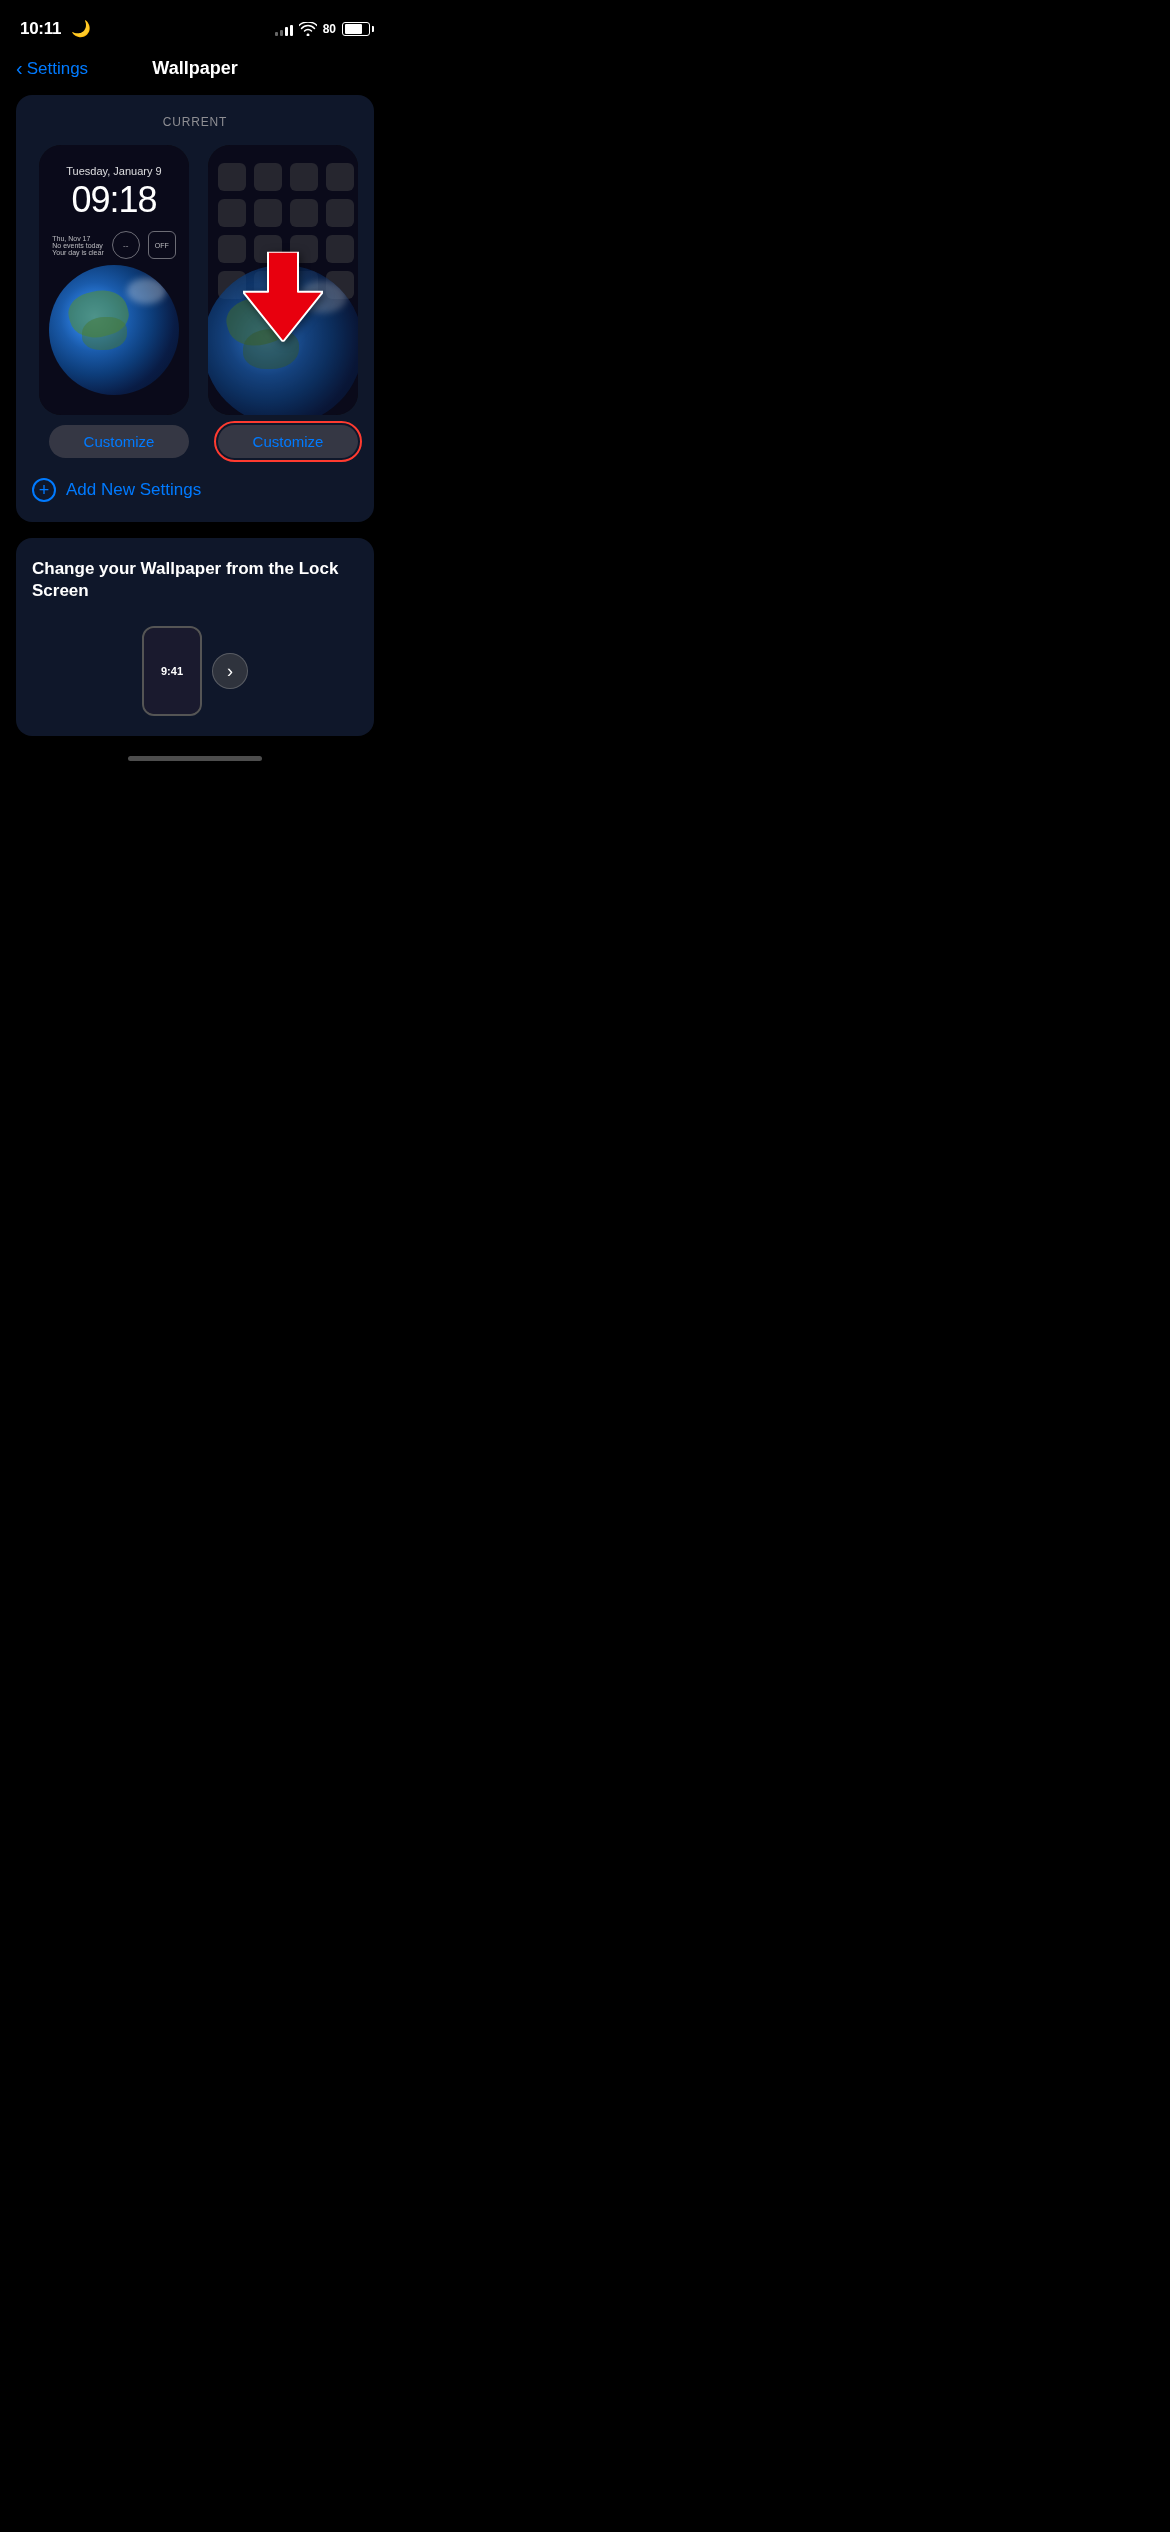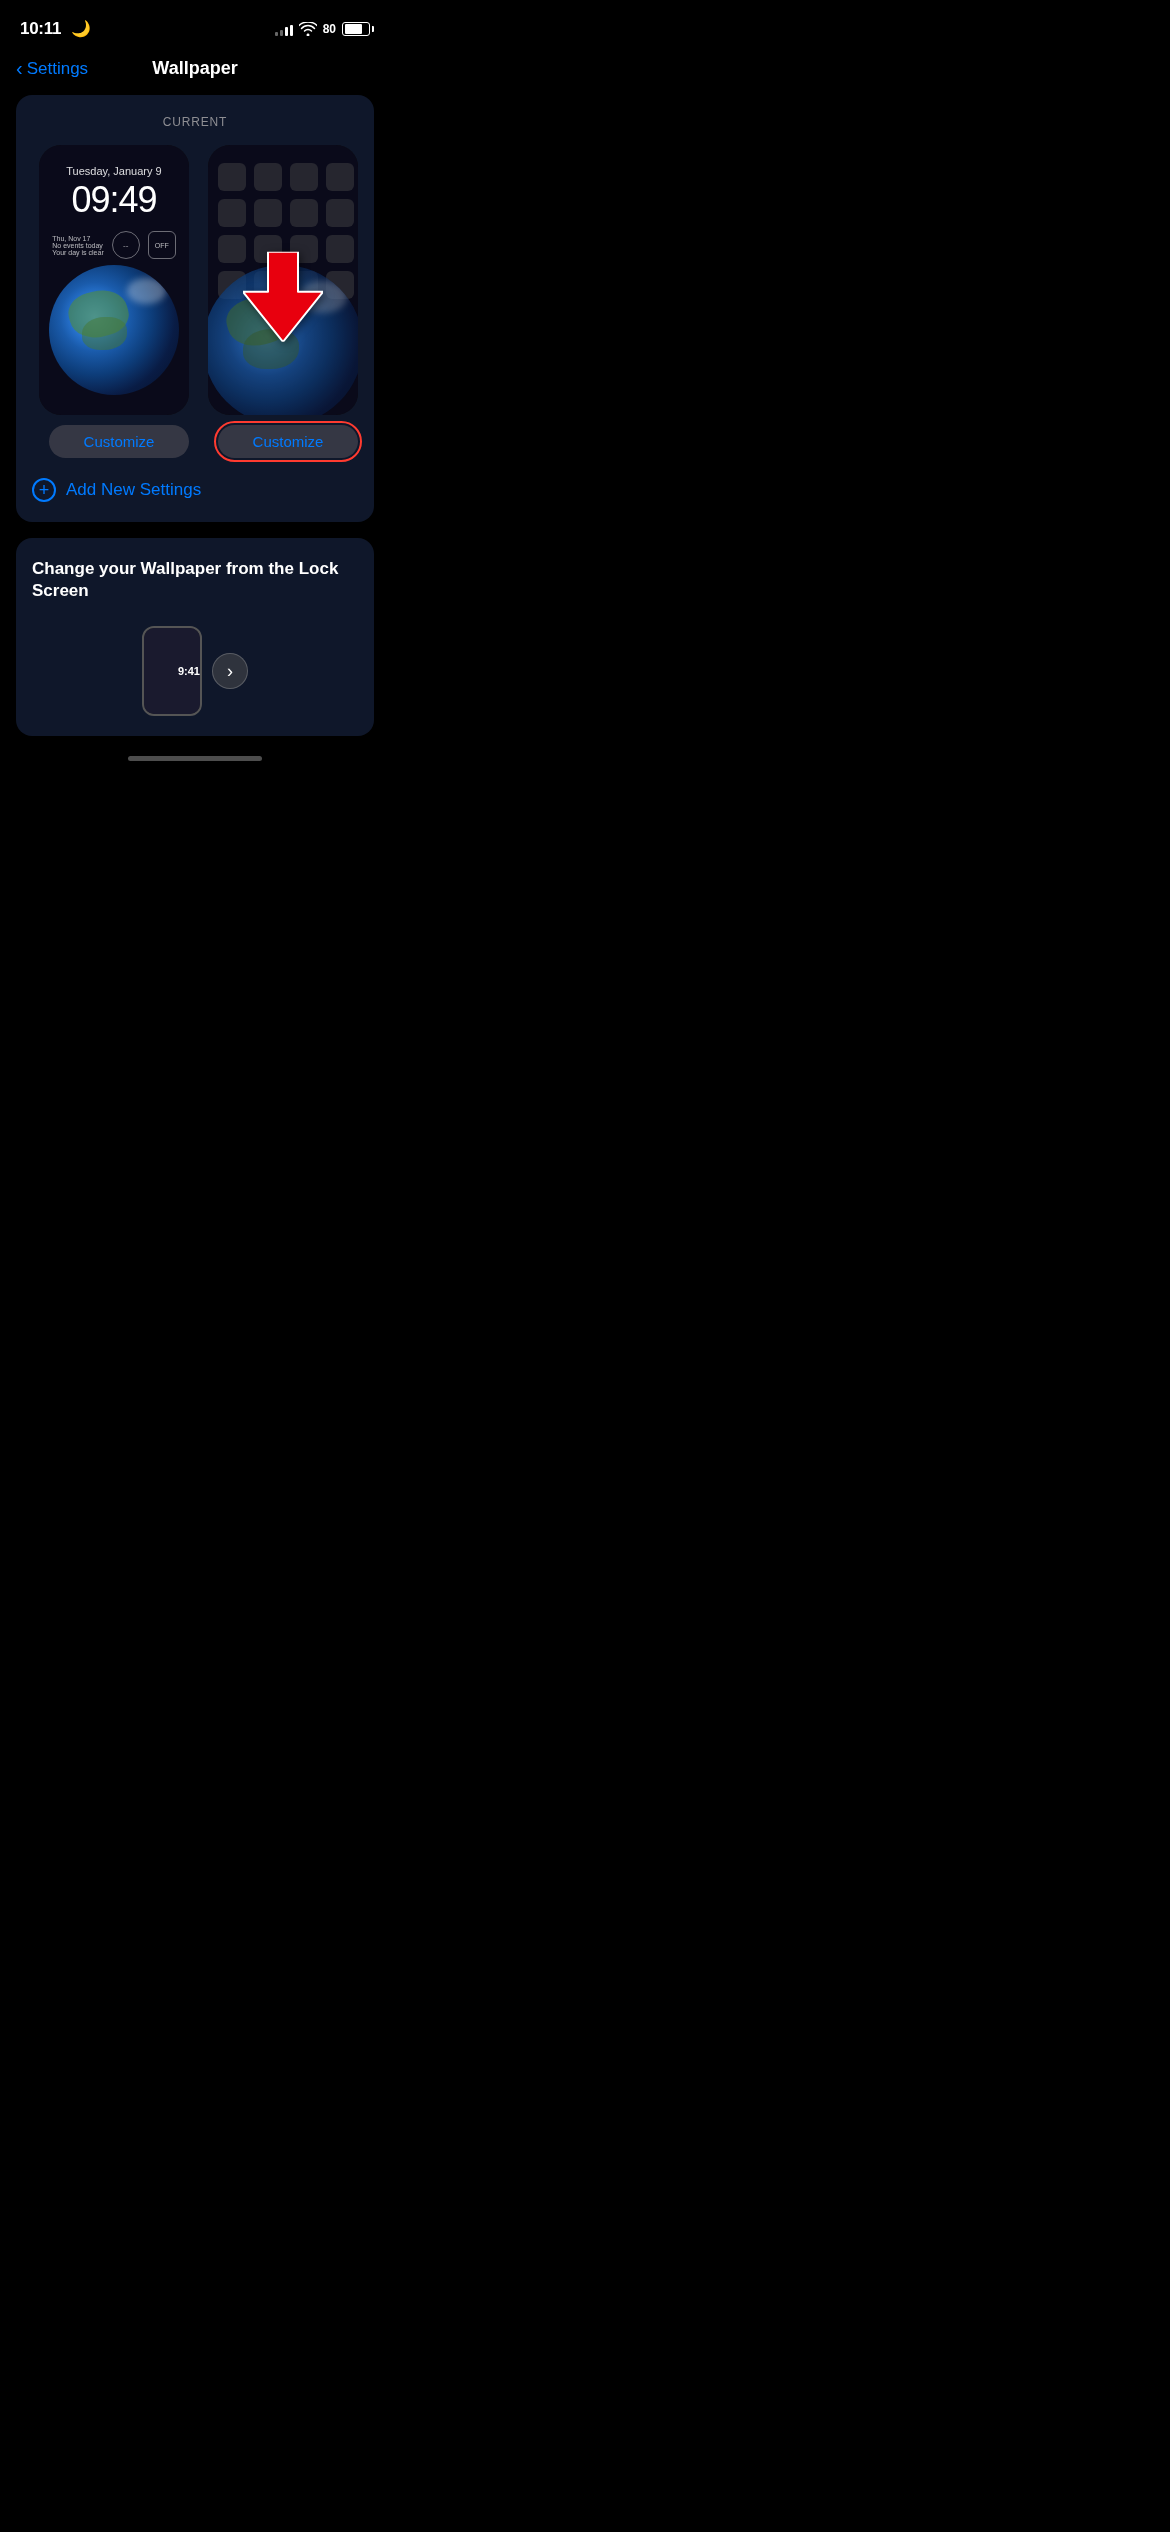--- a/index.html
+++ b/index.html
@@ -429,21 +429,21 @@
       overflow: hidden;
     }
 
     .mini-phone-screen {
       width: 100%;
       height: 100%;
       background: #1a1a2e;
       border-radius: 8px;
       display: flex;
       align-items: center;
-      justify-content: flex-end;
+      justify-content: center;
     }
 
     .mini-phone-time {
       font-size: 11px;
       font-weight: 600;
       color: #fff;
     }
 
     .arrow-circle {
       width: 36px;
@@ -522,21 +522,21 @@
   <div class="wallpaper-card">
 
     <div class="current-label">CURRENT</div>
 
     <div class="wallpaper-previews">
 
       <div class="wallpaper-preview">
         <div class="phone-preview">
           <div class="lock-screen">
             <div class="lock-date">Tuesday, January 9</div>
-            <div class="lock-time">09:49</div>
+            <div class="lock-time">09:18</div>
             <div class="lock-widgets">
               <div style="flex:1;">
                 <div class="lock-widget-text">Thu, Nov 17</div>
                 <div class="lock-widget-text">No events today</div>
                 <div class="lock-widget-text">Your day is clear</div>
               </div>
               <div class="lock-widget-circle">
                 <span style="font-size:8px;color:rgba(255,255,255,0.6);">--</span>
               </div>
               <div class="lock-widget-square">OFF</div>

